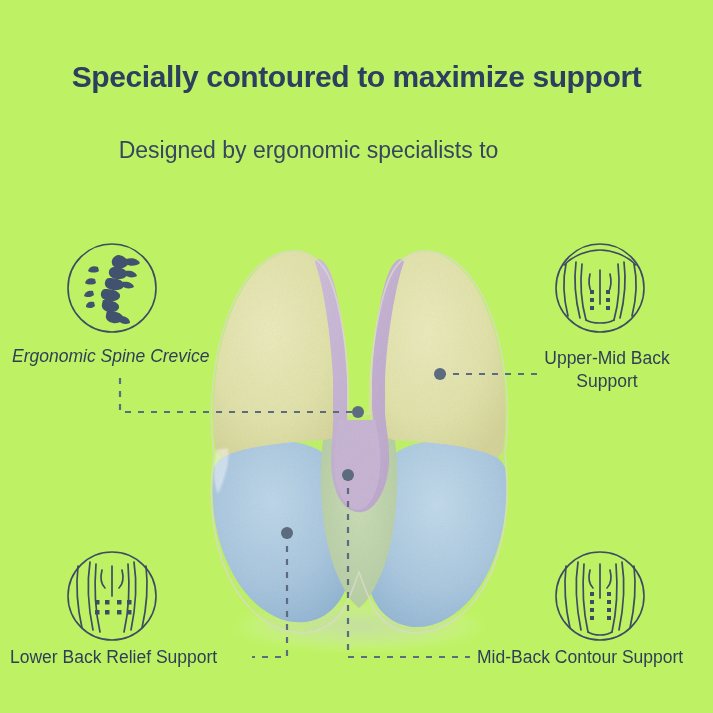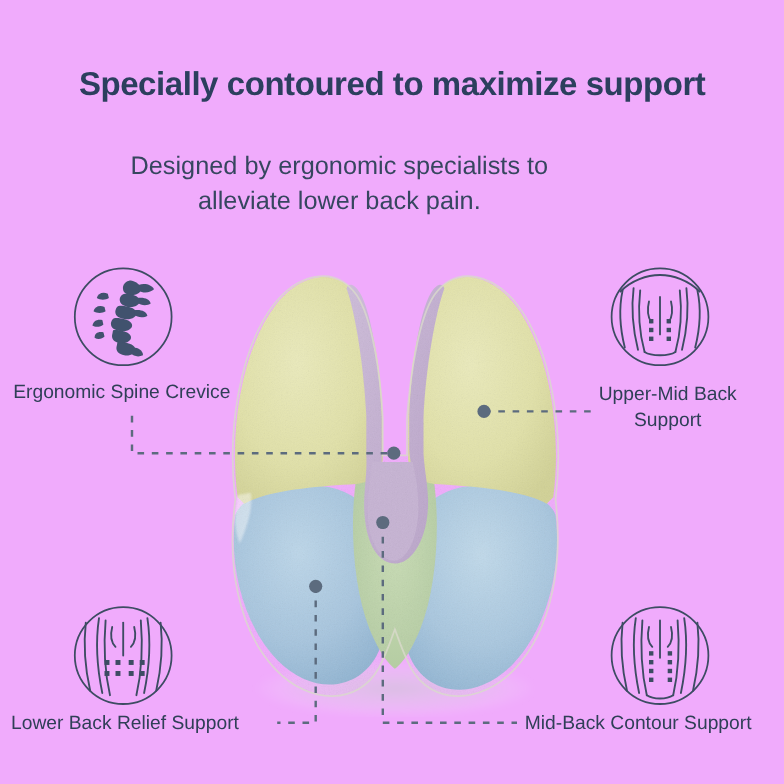--- a/index.html
+++ b/index.html
@@ -14,21 +14,21 @@
     overflow: hidden;
     font-family: "Liberation Sans", sans-serif;
     -webkit-font-smoothing: antialiased;
   }
 
   #stage {
     position: absolute;
     inset: 0;
     width: 713px;
     height: 713px;
-    background: #f0abfc;
+    background: #bef264;
   }
 
   
   .headline {
     position: absolute;
     left: 0;
     top: 60px;
     width: 713px;
     text-align: center;
     font-size: 30px;
@@ -89,21 +89,20 @@
 </style>
 </head>
 <body>
 
 <div id="stage">
 
   <div class="headline">Specially contoured to maximize support</div>
 
   <div class="subhead">
     <span>Designed by ergonomic specialists to</span>
-    <span class="line2">alleviate lower back pain.</span>
   </div>
 
   <div id="pillow">
     <svg viewBox="0 0 326 430" xmlns="http://www.w3.org/2000/svg">
       <defs>
         <radialGradient id="gYellow" cx="42%" cy="38%" r="72%">
           <stop offset="0%" stop-color="#eaeabb"></stop>
           <stop offset="62%" stop-color="#e1e1a8"></stop>
           <stop offset="100%" stop-color="#d2d296"></stop>
         </radialGradient>
@@ -381,21 +380,21 @@
         <rect x="38" y="60" width="4" height="4"></rect>
         <rect x="38" y="68" width="4" height="4"></rect>
         <rect x="55" y="44" width="4" height="4"></rect>
         <rect x="55" y="52" width="4" height="4"></rect>
         <rect x="55" y="60" width="4" height="4"></rect>
         <rect x="55" y="68" width="4" height="4"></rect>
       </g>
     </svg>
   </div>
 
-  <div class="callout" style="left:12px; top:345px;">Ergonomic Spine Crevice</div>
+  <div class="callout" style="left:12px; top:345px;font-style:italic;">Ergonomic Spine Crevice</div>
 
   <div class="callout two-line" style="left:524px; top:347px; width:166px;">
     <span>Upper-Mid Back</span><br>
     <span>Support</span>
   </div>
 
   <div class="callout" style="left:10px; top:646px;">Lower Back Relief Support</div>
 
   <div class="callout" style="left:477px; top:646px;">Mid-Back Contour Support</div>
 

